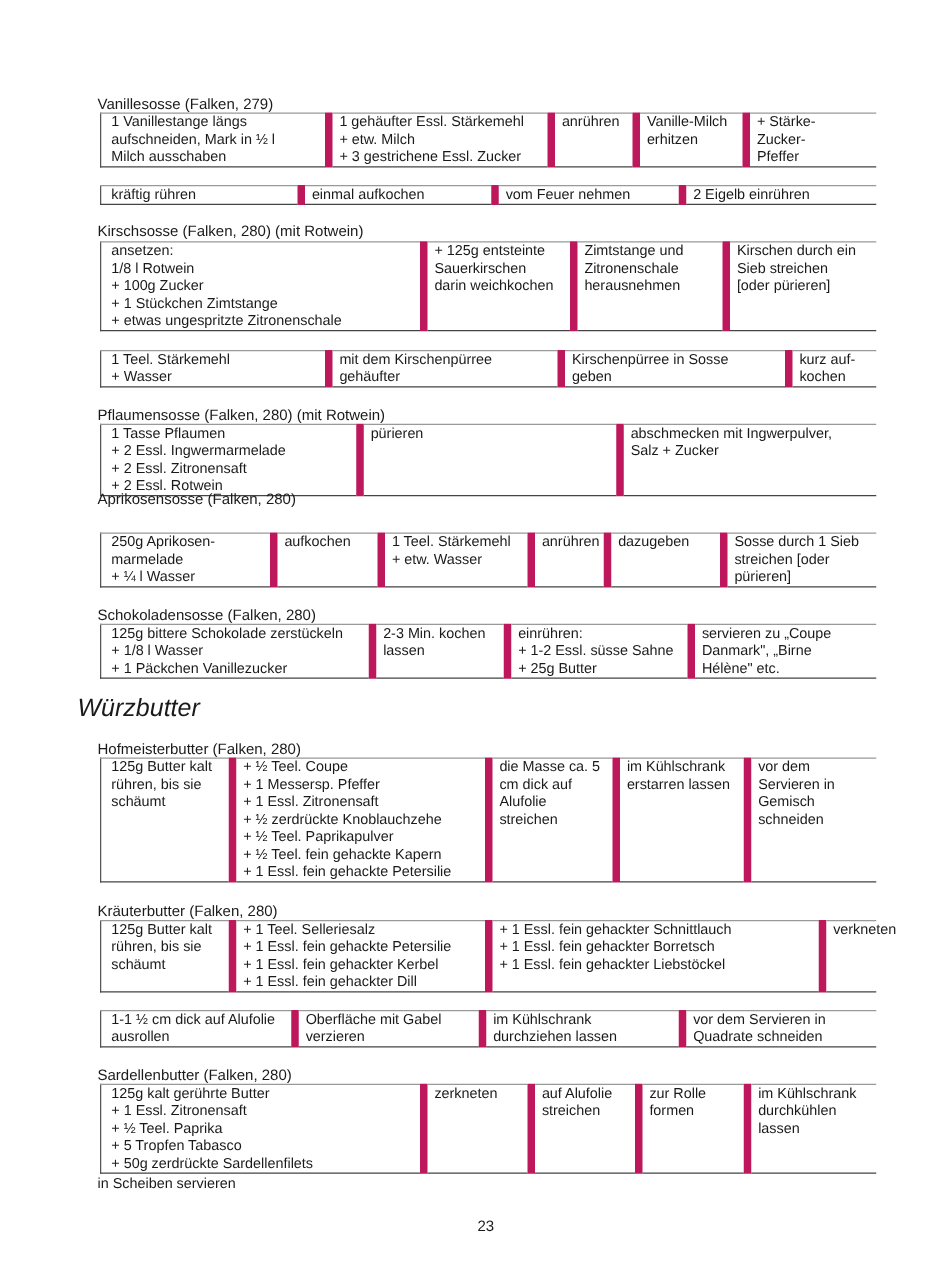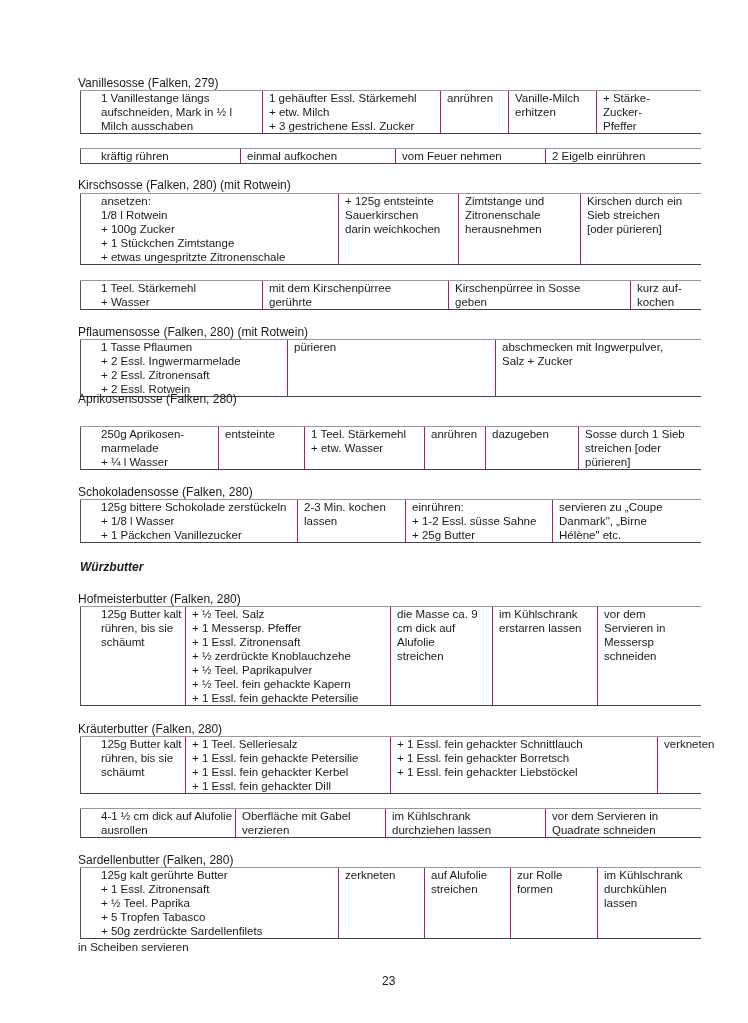--- a/index.html
+++ b/index.html
@@ -1,23 +1,23 @@
 <!DOCTYPE html>
 <html><head>
 <meta charset="utf-8">
 <style>
   html, body { margin: 0; padding: 0; background: #ffffff; }
   body { width: 748px; height: 1023px; position: relative; overflow: hidden;
          font-family: "Liberation Sans", sans-serif; color: #1a1a1a; font-size: 11.5px; line-height: 14px; }
   .h { position: absolute; left: 78px; font-size: 12px; line-height: 14px; white-space: nowrap; }
   .h b { font-weight: normal; }
-  .sec { position: absolute; left: 80px; font-size: 12px; font-weight: bold; font-style: italic; line-height: 18px; }
+  .sec { position: absolute; left: 62px; font-size: 20px; font-weight: normal; font-style: italic; line-height: 18px; }
   table { position: absolute; border-collapse: collapse; table-layout: fixed; }
-  td { vertical-align: top; padding: 0 6px; border-left: 1px solid #be185d; border-top: 1px solid #999; border-bottom: 1px solid #444; white-space: nowrap; font-size: 11.5px; line-height: 14px; }
-  td:first-child { border-left: 1px solid #555; padding-left: 20px; }
+  td { vertical-align: top; padding: 0 6px; border-left: 6px solid #be185d; border-top: 1px solid #999; border-bottom: 1px solid #444; white-space: nowrap; font-size: 11.5px; line-height: 14px; }
+  td:first-child { border-left: 1px solid #555; padding-left: 8px; }
   .line { display: block; }
   .foot { position: absolute; left: 78px; white-space: nowrap; }
   .pnum { position: absolute; left: 382px; top: 974px; font-size: 12px; }
 </style>
 </head>
 <body>
 
 <div class="h" style="top:76px"><b>Vanillesosse</b><span> (Falken, 279)</span></div>
 <table style="left:80px;top:90px;width:620px">
   <colgroup>
@@ -114,21 +114,21 @@
       <col style="width:70px">
     </colgroup>
   <tbody>
       <tr>
     <td>
           <span class="line">1 Teel. Stärkemehl</span>
           <span class="line">+ Wasser</span>
         </td>
     <td>
           <span class="line">mit dem Kirschenpürree</span>
-          <span class="line">gerührte</span>
+          <span class="line">gehäufter</span>
         </td>
     <td>
           <span class="line">Kirschenpürree in Sosse</span>
           <span class="line">geben</span>
         </td>
     <td>
           <span class="line">kurz auf-</span>
           <span class="line">kochen</span>
         </td>
   </tr>
@@ -172,21 +172,21 @@
       <col style="width:122px">
     </colgroup>
   <tbody>
       <tr>
     <td>
           <span class="line">250g Aprikosen-</span>
           <span class="line">marmelade</span>
           <span class="line">+ ¼ l Wasser</span>
         </td>
     <td>
-          <span class="line">entsteinte</span>
+          <span class="line">aufkochen</span>
         </td>
     <td>
           <span class="line">1 Teel. Stärkemehl</span>
           <span class="line">+ etw. Wasser</span>
         </td>
     <td>
           <span class="line">anrühren</span>
         </td>
     <td>
           <span class="line">dazugeben</span>
@@ -245,42 +245,42 @@
       <col style="width:103px">
     </colgroup>
   <tbody>
       <tr>
     <td>
           <span class="line">125g Butter  kalt</span>
           <span class="line">rühren, bis sie</span>
           <span class="line">schäumt</span>
         </td>
     <td>
-          <span class="line">+ ½ Teel. Salz</span>
+          <span class="line">+ ½ Teel. Coupe</span>
           <span class="line">+ 1 Messersp. Pfeffer</span>
           <span class="line">+ 1 Essl. Zitronensaft</span>
           <span class="line">+ ½ zerdrückte Knoblauchzehe</span>
           <span class="line">+ ½ Teel. Paprikapulver</span>
           <span class="line">+ ½ Teel. fein gehackte Kapern</span>
           <span class="line">+ 1 Essl. fein gehackte Petersilie</span>
         </td>
     <td>
-          <span class="line">die Masse ca. 9</span>
+          <span class="line">die Masse ca. 5</span>
           <span class="line">cm dick auf</span>
           <span class="line">Alufolie</span>
           <span class="line">streichen</span>
         </td>
     <td>
           <span class="line">im Kühlschrank</span>
           <span class="line">erstarren lassen</span>
         </td>
     <td>
           <span class="line">vor dem</span>
           <span class="line">Servieren in</span>
-          <span class="line">Messersp</span>
+          <span class="line">Gemisch</span>
           <span class="line">schneiden</span>
         </td>
   </tr>
 </tbody>
   </table>
 
 <div class="h" style="top:722px"><b>Kräuterbutter</b><span> (Falken, 280)</span></div>
 <table style="left:80px;top:736px;width:620px">
   <colgroup>
       <col style="width:105px">
@@ -315,21 +315,21 @@
 <table style="left:80px;top:808px;width:620px">
   <colgroup>
       <col style="width:155px">
       <col style="width:150px">
       <col style="width:160px">
       <col style="width:155px">
     </colgroup>
   <tbody>
       <tr>
     <td>
-          <span class="line">4-1 ½ cm dick auf Alufolie</span>
+          <span class="line">1-1 ½ cm dick auf Alufolie</span>
           <span class="line">ausrollen</span>
         </td>
     <td>
           <span class="line">Oberfläche mit Gabel</span>
           <span class="line">verzieren</span>
         </td>
     <td>
           <span class="line">im Kühlschrank</span>
           <span class="line">durchziehen lassen</span>
         </td>

